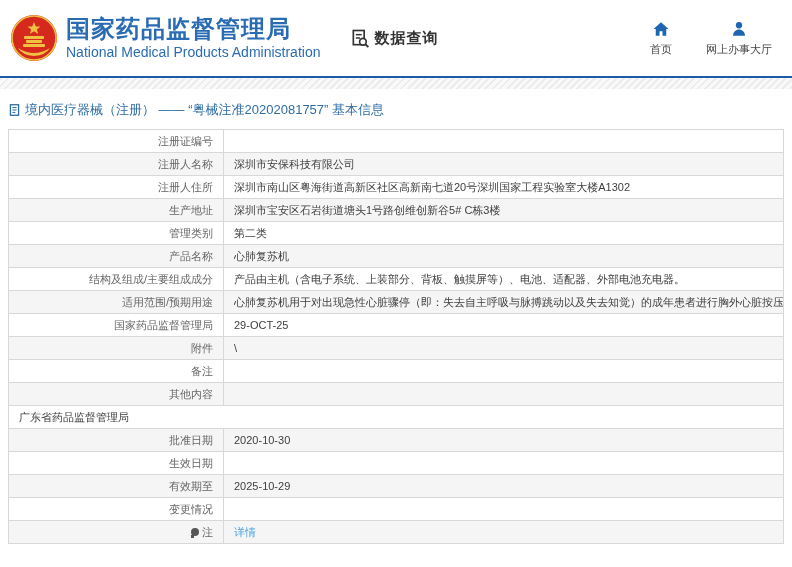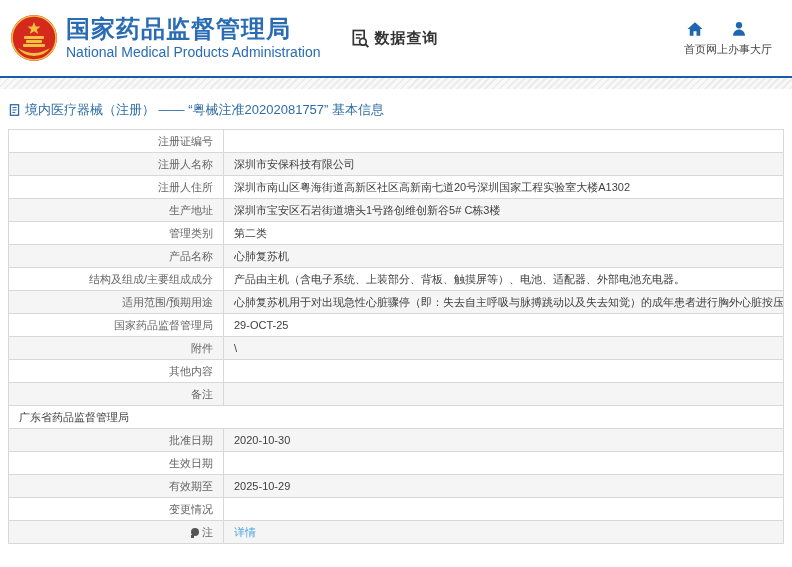--- a/index.html
+++ b/index.html
@@ -20,21 +20,21 @@
   
   .header{height:76px;display:flex;align-items:center;padding:0 14px 0 10px;background:#fff;}
   .emblem{width:48px;height:48px;flex:0 0 48px;}
   .title-block{margin-left:8px;line-height:1.1;}
   .org-title{font-size:24px;font-weight:bold;color:var(--brand-blue);letter-spacing:1px;}
   .org-subtitle{font-size:14px;color:var(--brand-blue);margin-top:3px;}
   .data-query{display:flex;align-items:center;margin-left:30px;cursor:pointer;}
   .data-query svg{width:20px;height:20px;}
   .data-query-label{font-size:15px;font-weight:600;color:#333;margin-left:4px;letter-spacing:1px;}
   .header-spacer{flex:1;}
-  .top-nav{display:flex;align-items:flex-start;padding-right:6px;}
+  .top-nav{display:flex;gap:34px;align-items:flex-start;padding-right:6px;}
   .nav-item{display:flex;flex-direction:column;align-items:center;cursor:pointer;}
   .nav-item svg{width:18px;height:18px;}
   .nav-label{font-size:11px;color:#444;margin-top:4px;white-space:nowrap;}
 
   
   .blue-line{height:2px;background:var(--line-blue);}
   .hatch-band{height:11px;
     background:repeating-linear-gradient(135deg,#ececec 0 2px,#f9f9f9 2px 5px);}
 
   
@@ -151,25 +151,25 @@
     </div>
     <div class="row">
       <div class="label-cell">国家药品监督管理局</div>
       <div class="value-cell">29-OCT-25</div>
     </div>
     <div class="row">
       <div class="label-cell">附件</div>
       <div class="value-cell">\</div>
     </div>
     <div class="row">
-      <div class="label-cell">其他内容</div>
+      <div class="label-cell">备注</div>
       <div class="value-cell"></div>
     </div>
     <div class="row">
-      <div class="label-cell">备注</div>
+      <div class="label-cell">其他内容</div>
       <div class="value-cell"></div>
     </div>
     <div class="row">
       <div class="value-cell">广东省药品监督管理局</div>
     </div>
     <div class="row">
       <div class="label-cell">批准日期</div>
       <div class="value-cell">2020-10-30</div>
     </div>
     <div class="row">

